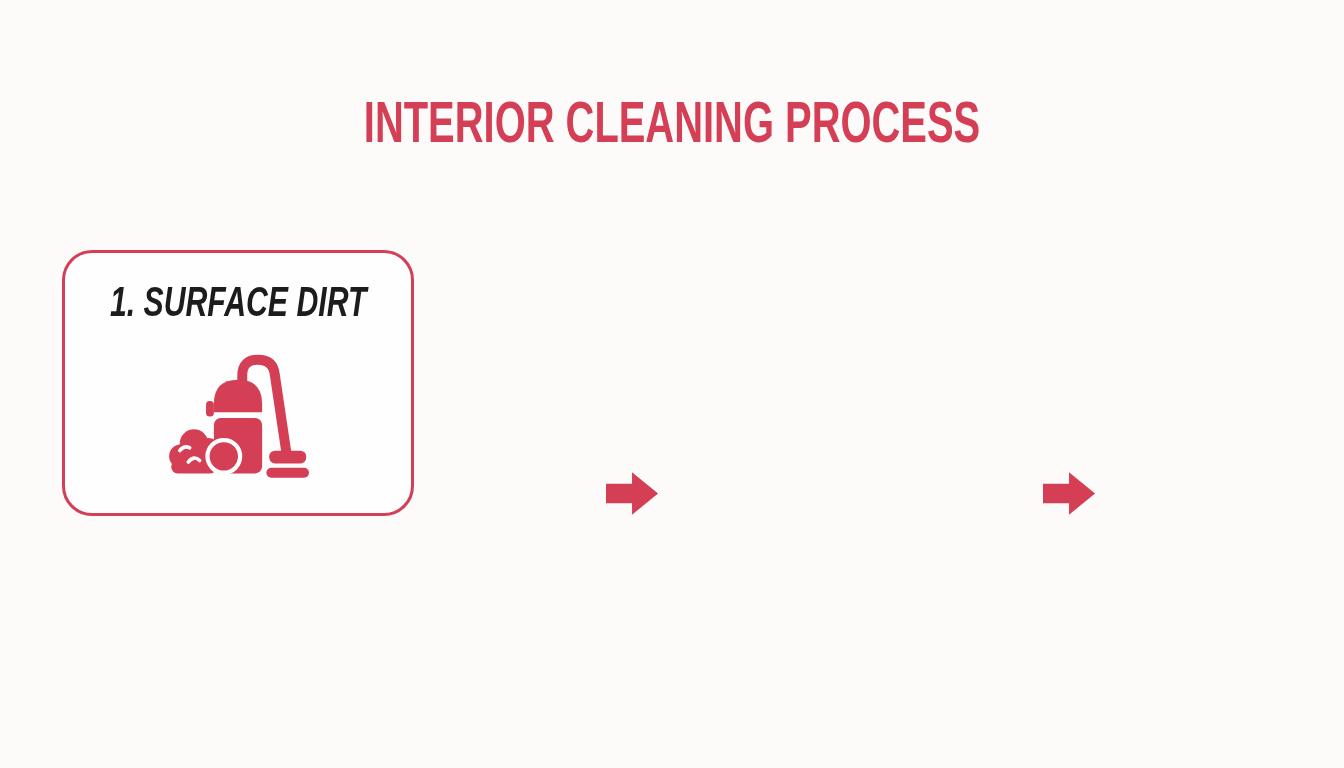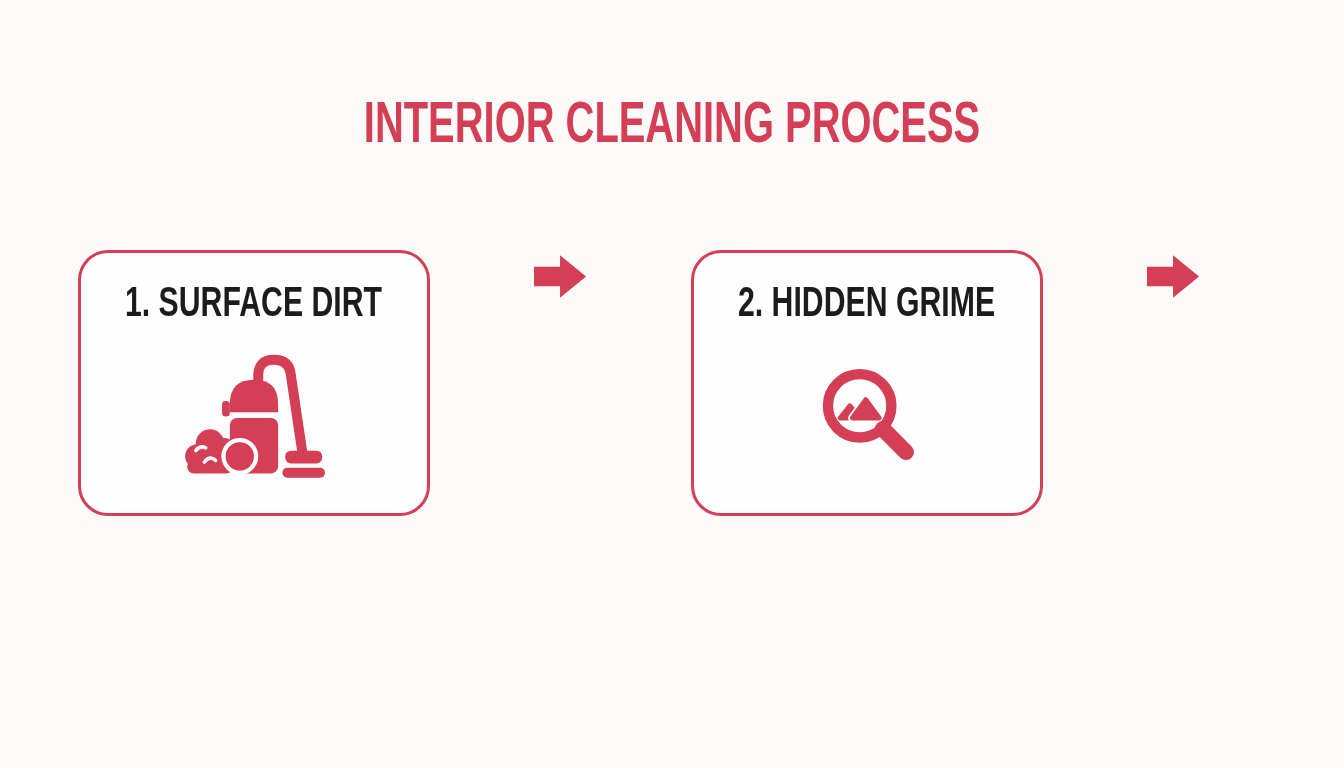--- a/index.html
+++ b/index.html
@@ -11,22 +11,22 @@
 
   .title {
     position:absolute; top:94px; left:0; width:100%;
     text-align:center; color:var(--accent);
     font-size:57px; font-weight:700; line-height:1;
     transform:scaleX(0.70); transform-origin:50% 50%;
     letter-spacing:0px; white-space:nowrap;
   }
 
   .row {
-    position:absolute; left:78px; top:250px; width:1226px; height:266px;
-    display:flex; align-items:flex-start;
+    position:absolute; left:62px; top:250px; width:1226px; height:266px;
+    display:flex; align-items:flex-end;font-style:italic;
   }
   .card {
     width:352px; height:266px; flex:0 0 auto;
     background:var(--card);
     border:3px solid var(--accent); border-radius:30px;
     display:flex; flex-direction:column; align-items:center;
     padding-top:28px;
   }
   .card-label {
     color:var(--ink); font-size:42px; font-weight:700; line-height:1;
@@ -78,35 +78,20 @@
         </svg>
       </div>
     </div>
 
     <div class="connector">
       <svg width="54" height="45" viewBox="0 0 56 46" aria-hidden="true">
         <polygon class="fill-a" points="0,13 27,13 27,1 54,23 27,45 27,33 0,33"></polygon>
       </svg>
     </div>
 
-    <div class="card">
-      <div class="card-label">2. HIDDEN GRIME</div>
-      <div class="card-icon">
-        <svg width="122" height="122" viewBox="0 0 100 100" aria-hidden="true">
-
-          <path class="fill-a" d="M28 50 L36 40 L44 50 Z" stroke="#D43F56" stroke-width="4" stroke-linejoin="round"></path>
-          <path class="stroke-w" d="M38 50 L49 35 L60 50 Z" fill="none" stroke-width="7" stroke-linejoin="round"></path>
-          <path class="fill-a" d="M38 50 L49 35 L60 50 Z" stroke="#D43F56" stroke-width="4" stroke-linejoin="round"></path>
-
-          <circle class="stroke-a" cx="44" cy="40" r="26" stroke-width="8.5"></circle>
-
-          <line class="stroke-a" x1="63" y1="59" x2="82" y2="78" stroke-width="13" stroke-linecap="round"></line>
-        </svg>
-      </div>
-    </div>
 
     <div class="connector">
       <svg width="54" height="45" viewBox="0 0 56 46" aria-hidden="true">
         <polygon class="fill-a" points="0,13 27,13 27,1 54,23 27,45 27,33 0,33"></polygon>
       </svg>
     </div>
 
 
   </div>
 </div>

